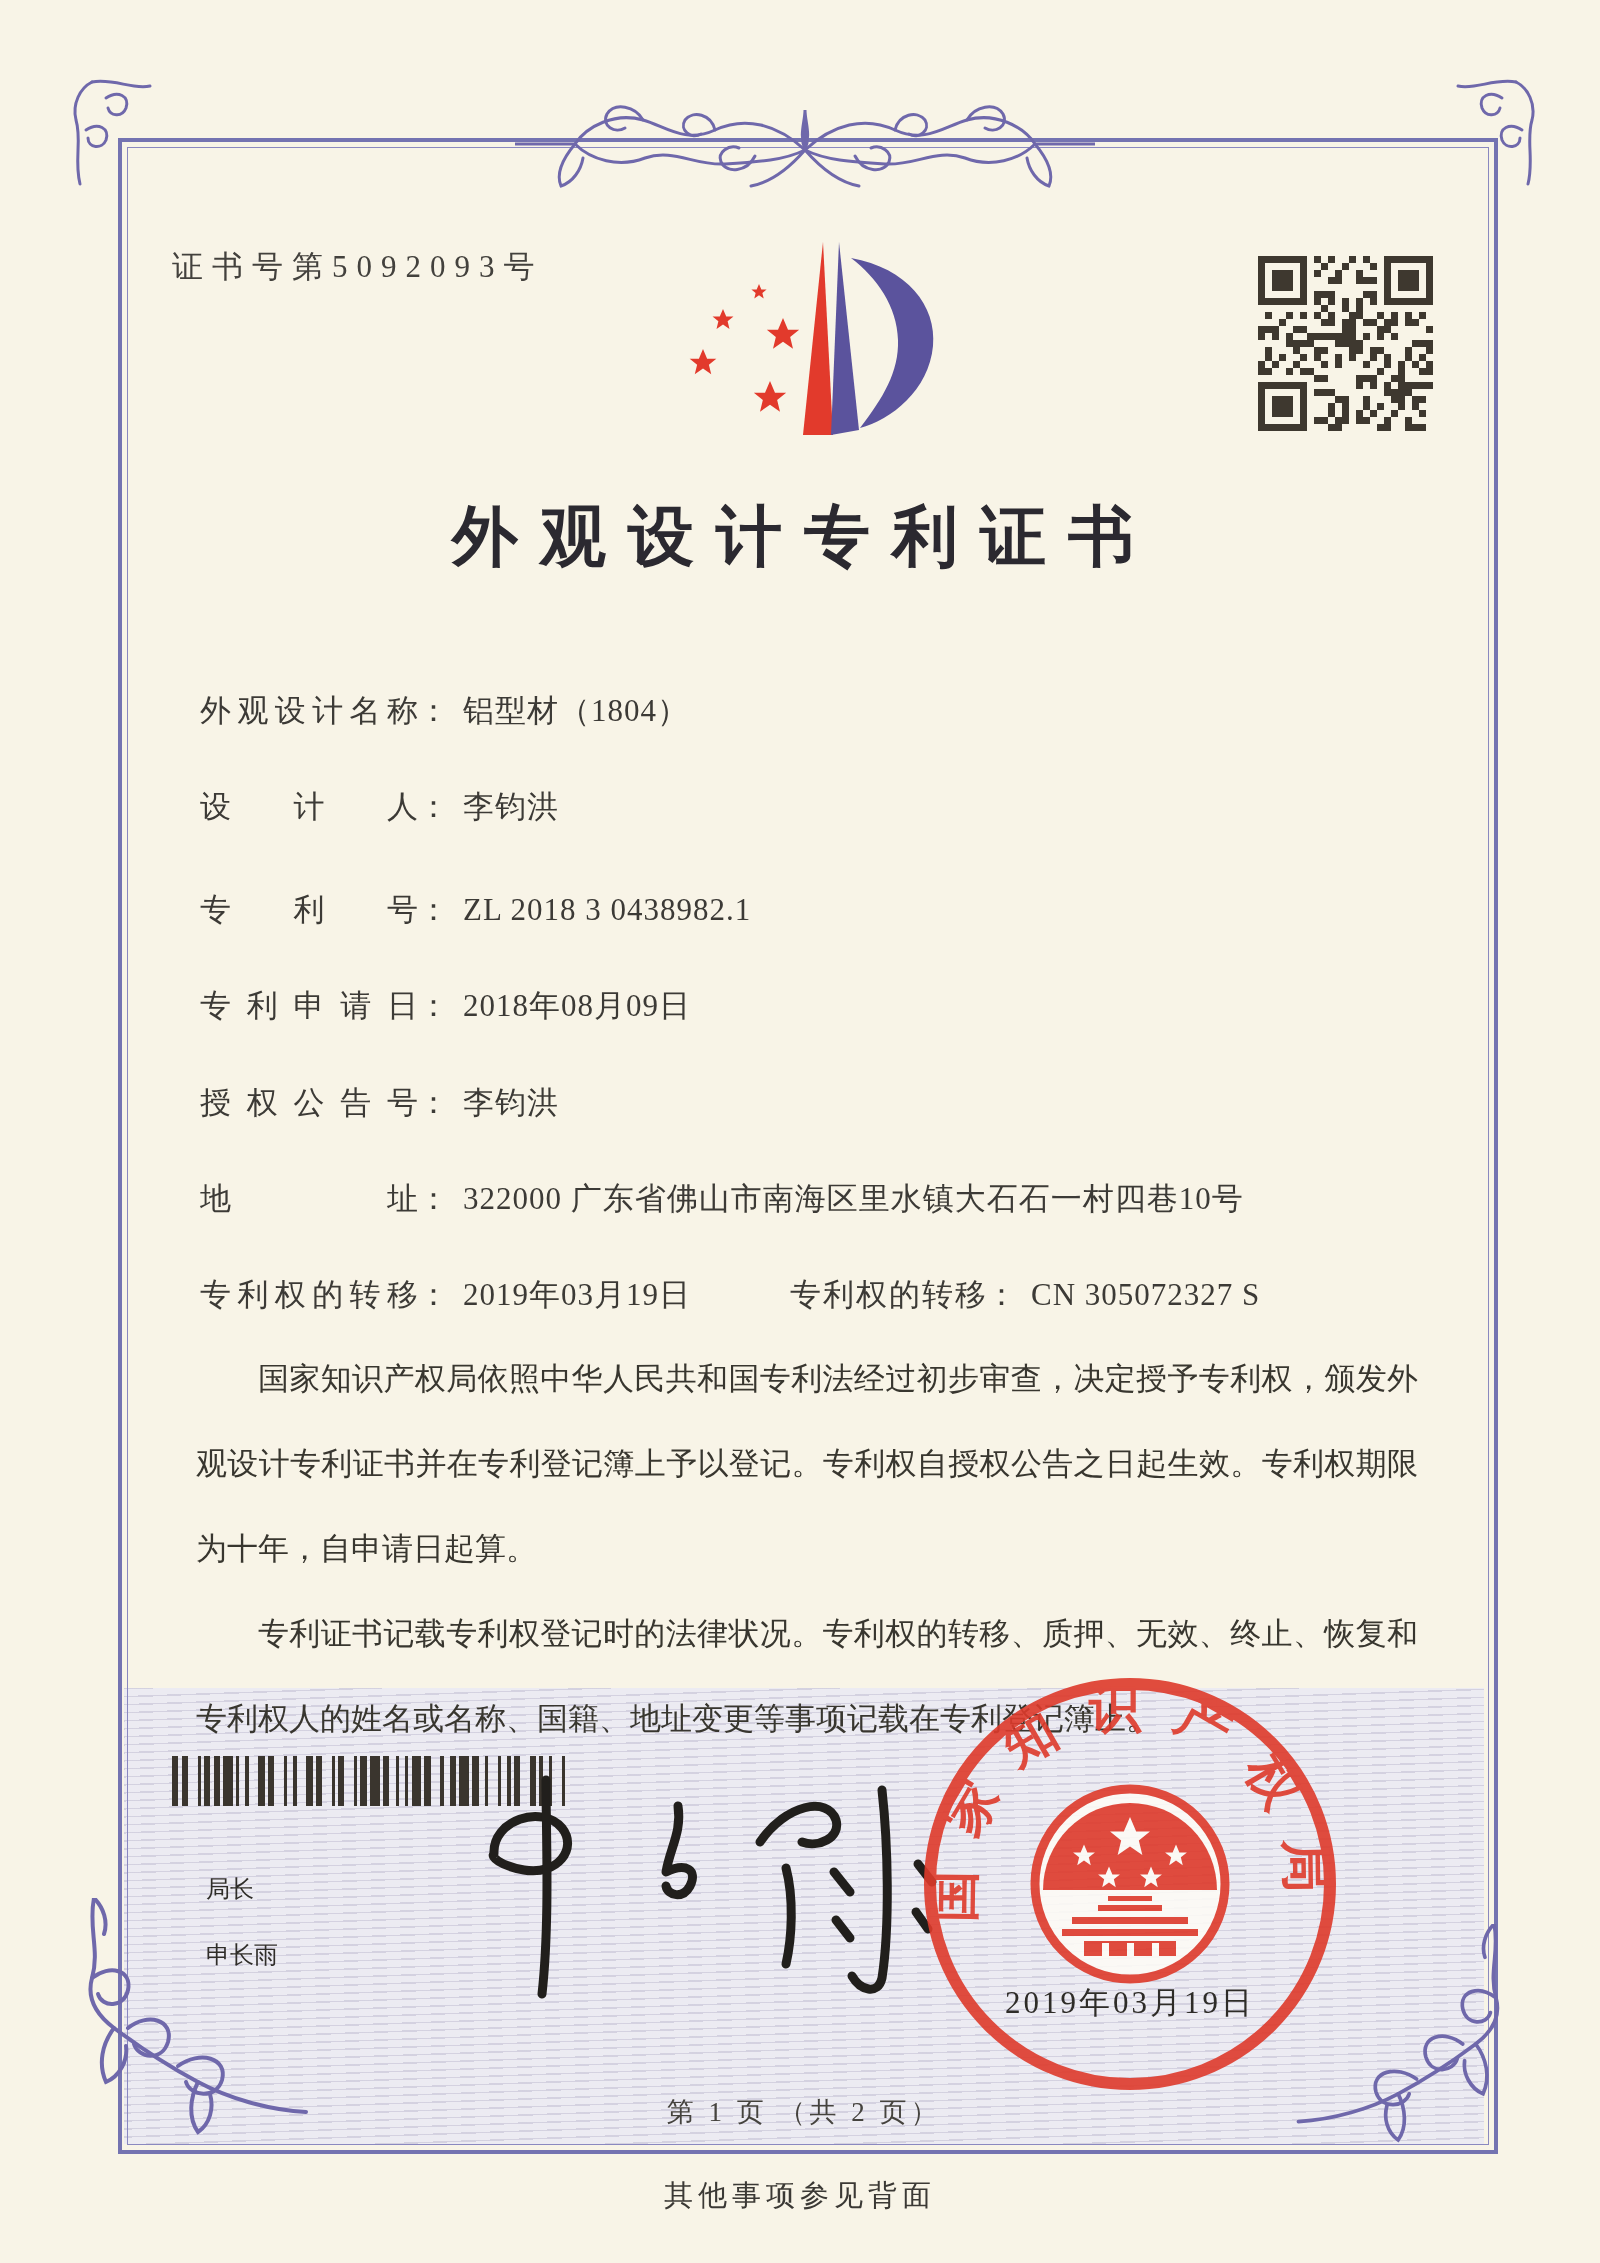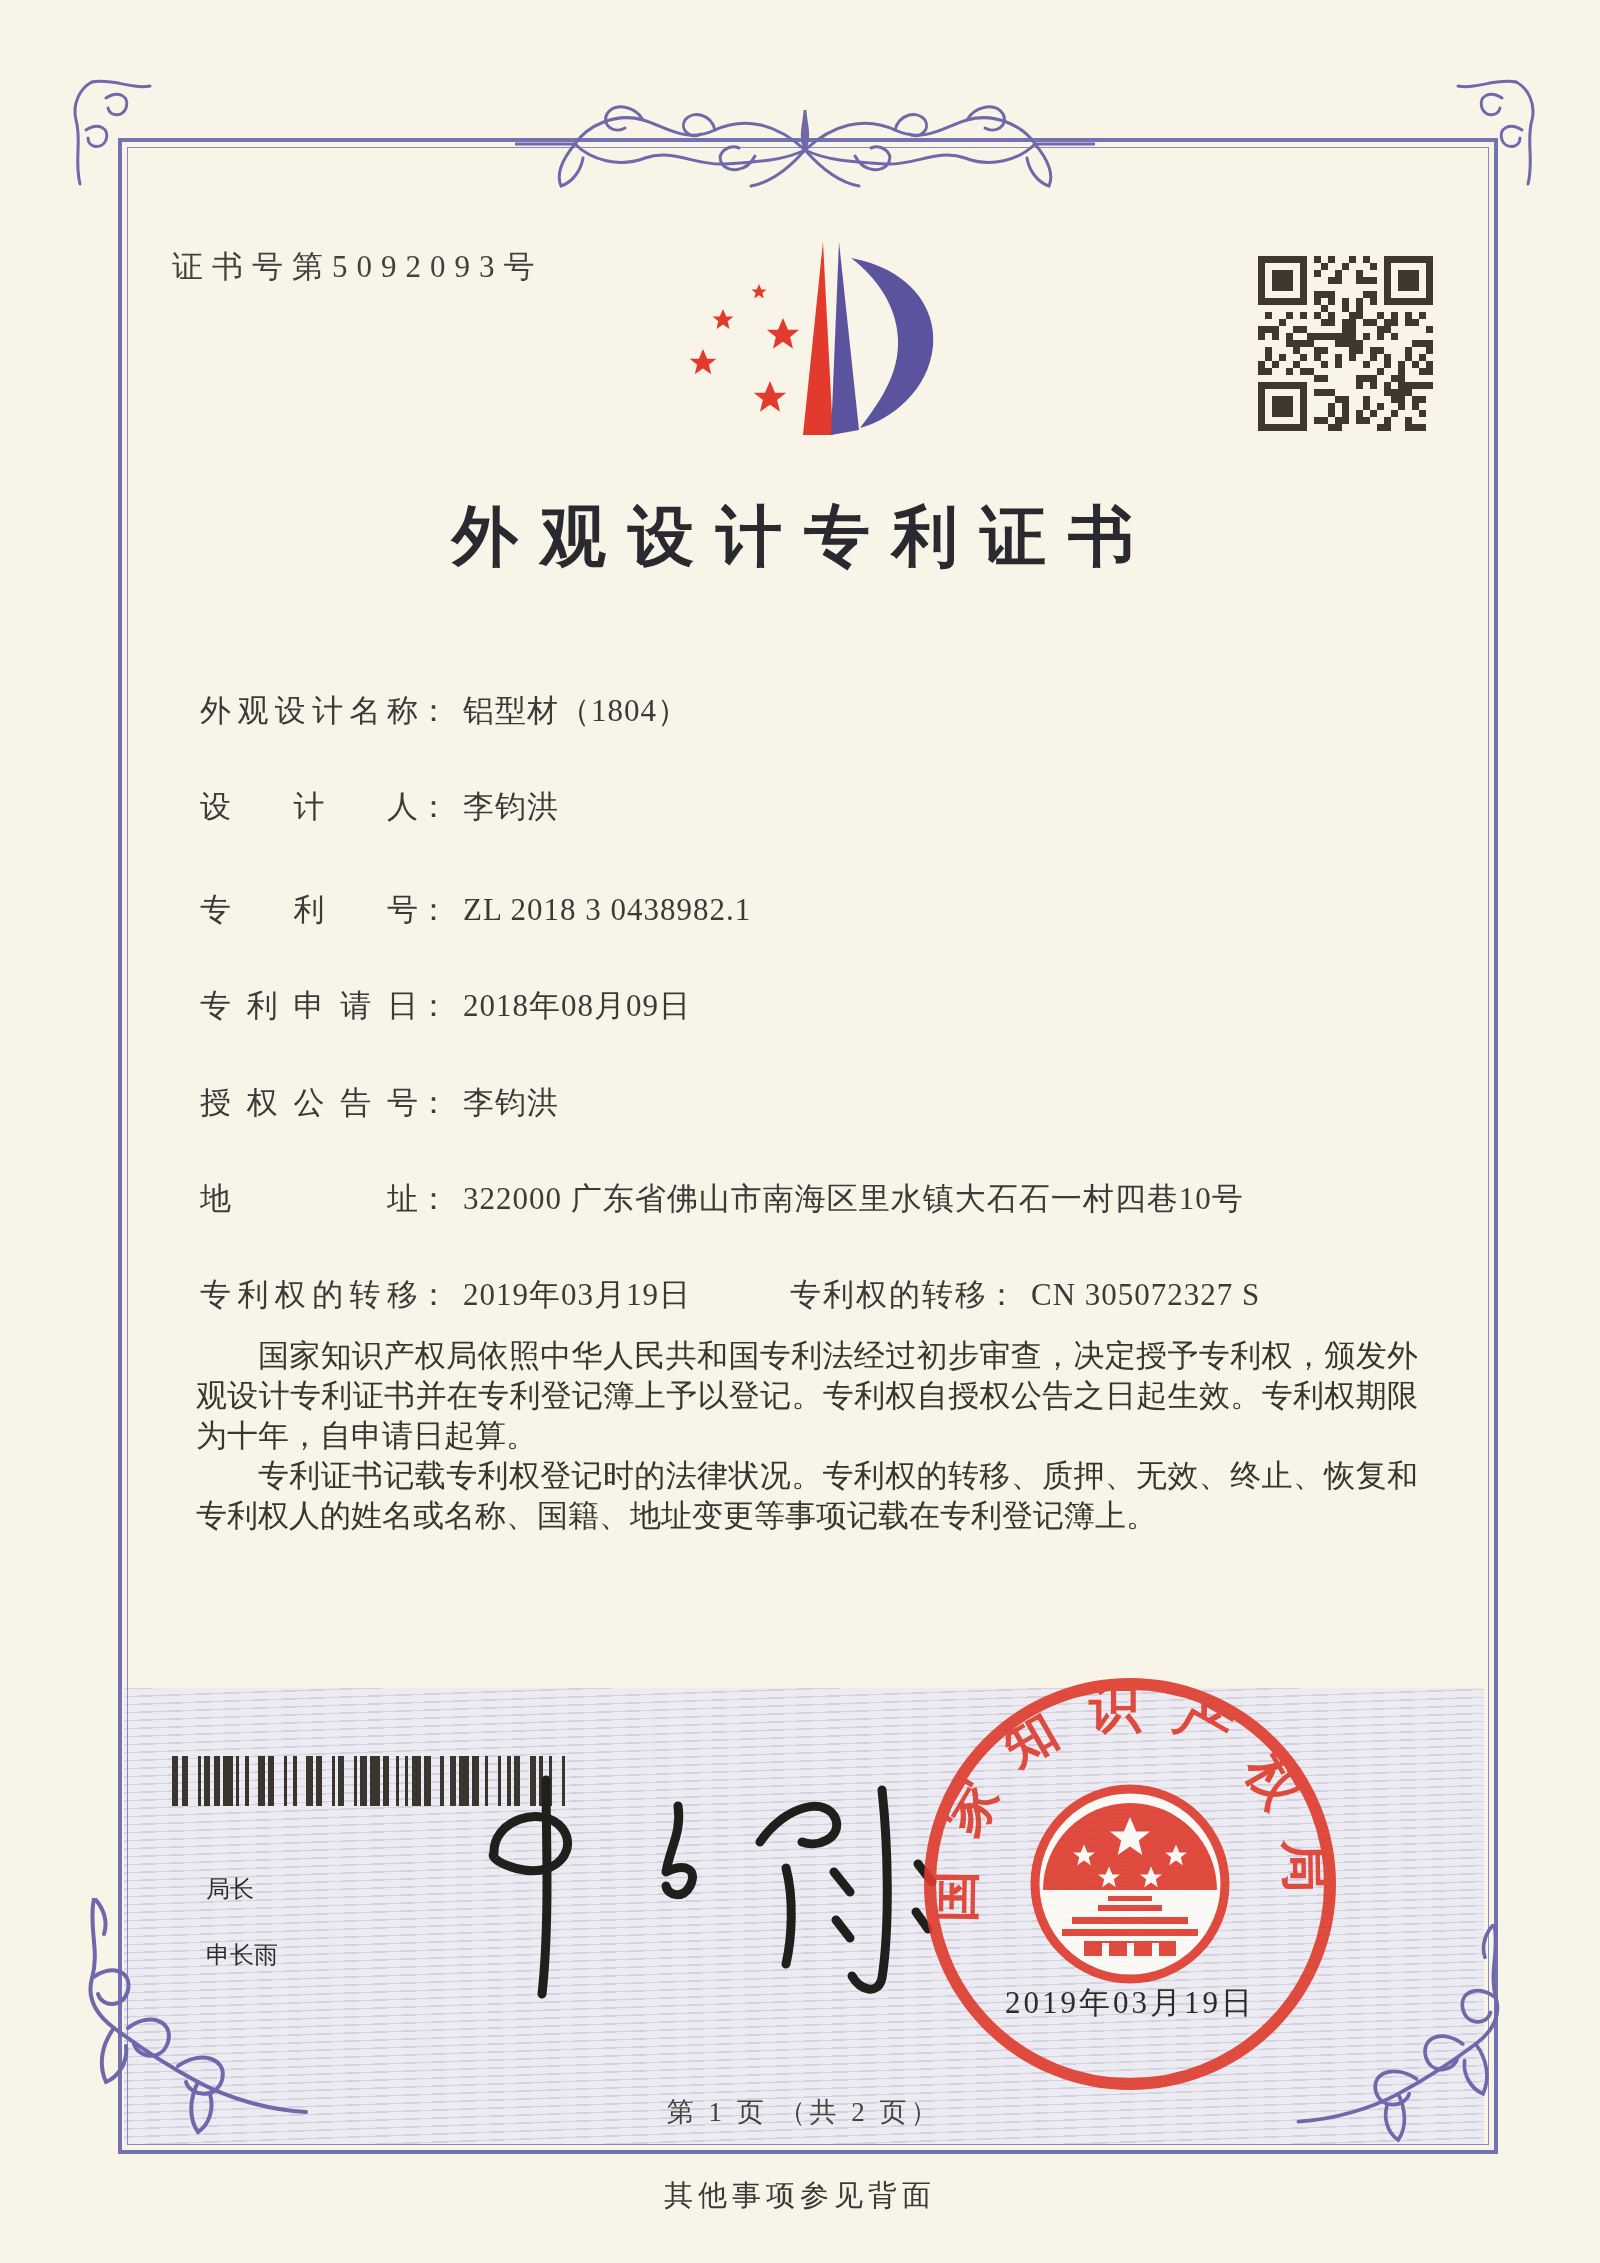--- a/index.html
+++ b/index.html
@@ -41,21 +41,21 @@
   .flabel{
     display:inline-block; width:218px; text-align:justify; text-align-last:justify;
     vertical-align:bottom;
   }
   .fcolon{display:inline-block;}
   .fvalue{margin-left:14px; letter-spacing:1px;}
   .grant-num{position:absolute; left:590px; white-space:nowrap;}
   .grant-num .flabel{width:196px;}
   .paragraphs{
     position:absolute; left:196px; top:1336px; width:1222px;
-    font-size:31px; line-height:40px; text-align:justify; color:#38362f;
+    font-size:31px; line-height:85px; text-align:justify; color:#38362f;
   }
   .paragraphs p{margin:0; text-indent:2em;}
   .barcode{
     position:absolute; left:172px; top:1756px; width:470px; height:50px;
     font-size:0; white-space:nowrap; overflow:hidden;
   }
   .barcode i{display:inline-block; height:50px;}
   .director{position:absolute; left:206px; top:1856px; font-size:24px; color:#2f2d29; line-height:66px;}
   .signature{position:absolute; left:430px; top:1772px;}
   .seal{position:absolute; left:918px; top:1672px;}

